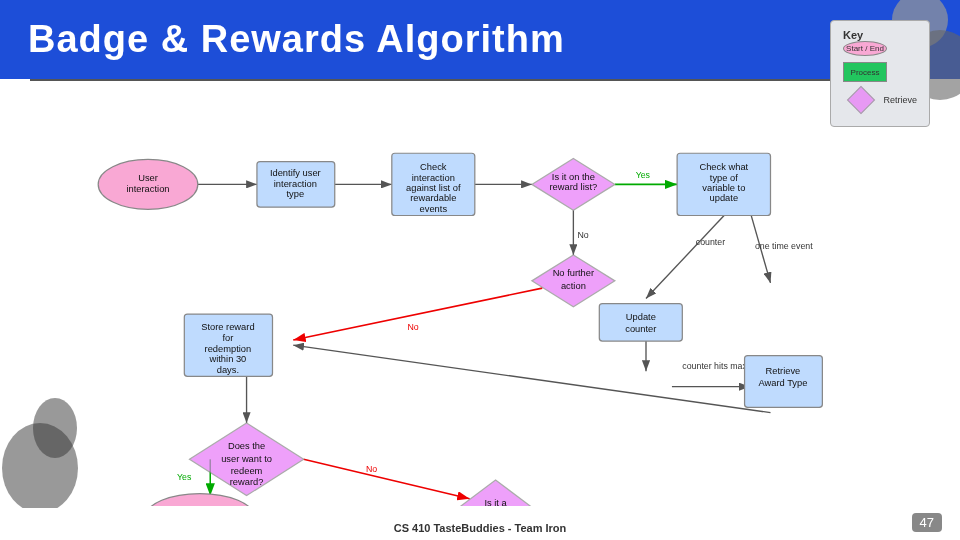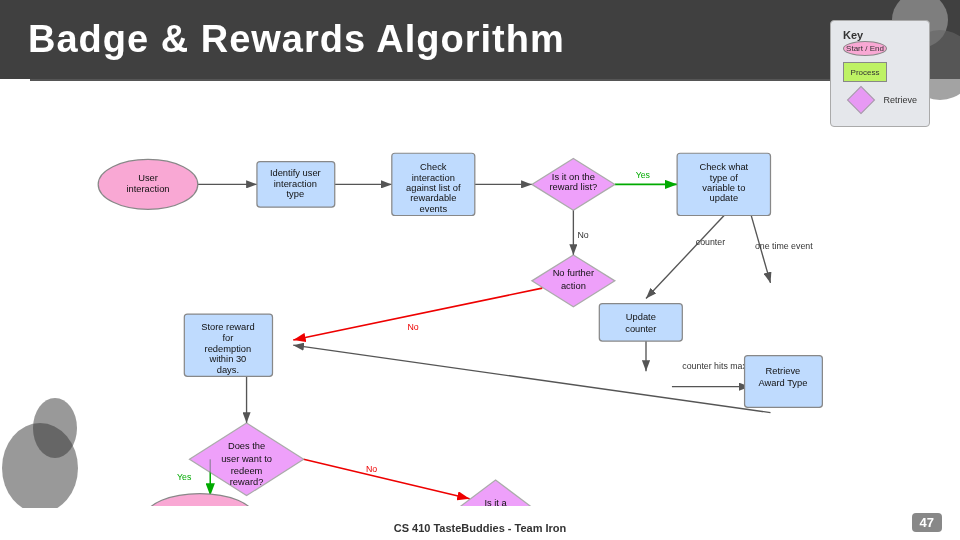--- a/index.html
+++ b/index.html
@@ -7,21 +7,21 @@
       width: 960px;
       height: 540px;
       background: #fff;
       font-family: Arial, sans-serif;
       overflow: hidden;
       position: relative;
     }
 
     
     .header {
-      background: #404040;
+      background: #1d4ed8;
       color: #fff;
       padding: 18px 28px;
       font-size: 38px;
       font-weight: bold;
       letter-spacing: 1px;
       position: relative;
       z-index: 2;
     }
 
     
@@ -53,21 +53,21 @@
 
     
     .page-num {
       position: absolute;
       bottom: 8px;
       right: 18px;
       background: #888;
       color: #fff;
       border-radius: 4px;
       font-size: 13px;
-      font-weight: bold;
+      font-weight: normal;
       padding: 2px 8px;
     }
 
     
     .flowchart-area {
       position: absolute;
       top: 10px;
       left: 20px;
       width: 920px;
       height: 415px;
@@ -178,21 +178,21 @@
       border: 1px solid #888;
       display: flex;
       align-items: center;
       justify-content: center;
       font-size: 8px;
       margin-right: 4px;
     }
     .key-rect {
       width: 44px;
       height: 20px;
-      background: #bef264;
+      background: #22c55e;
       border: 1px solid #888;
       display: flex;
       align-items: center;
       justify-content: center;
       font-size: 8px;
       margin-right: 4px;
     }
     .key-diamond-wrap {
       width: 44px;
       height: 24px;

